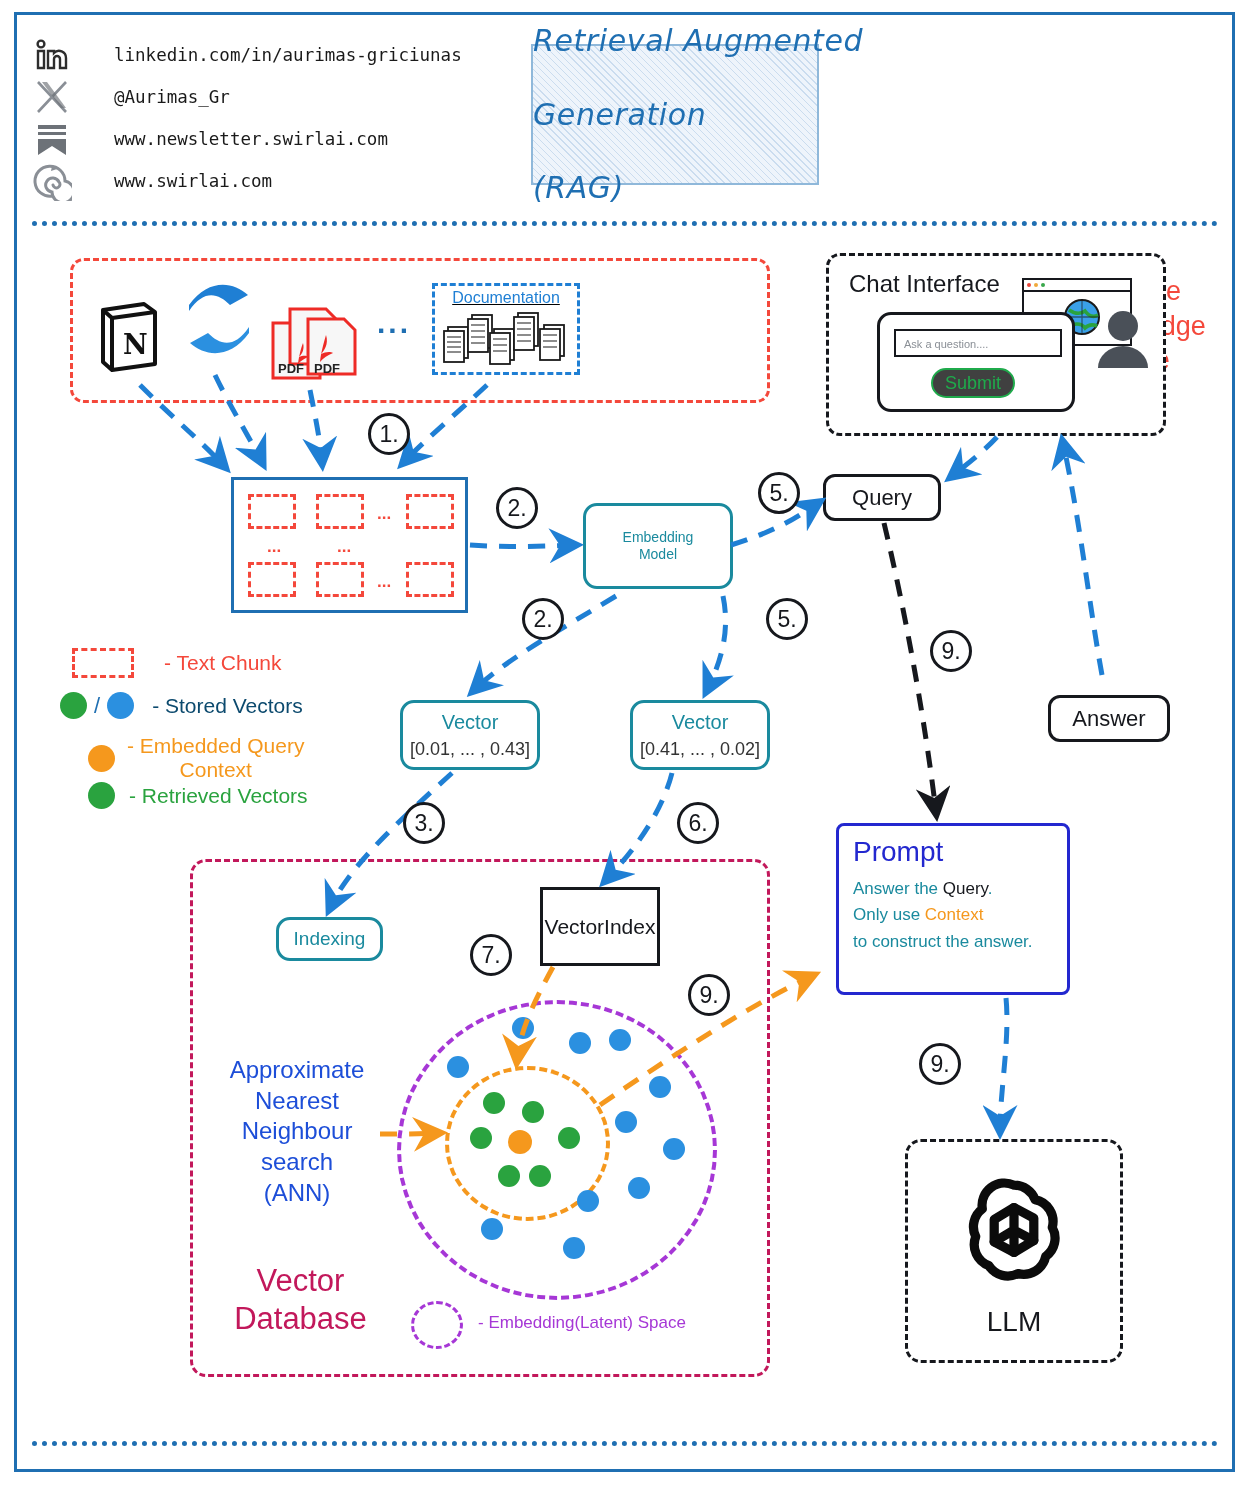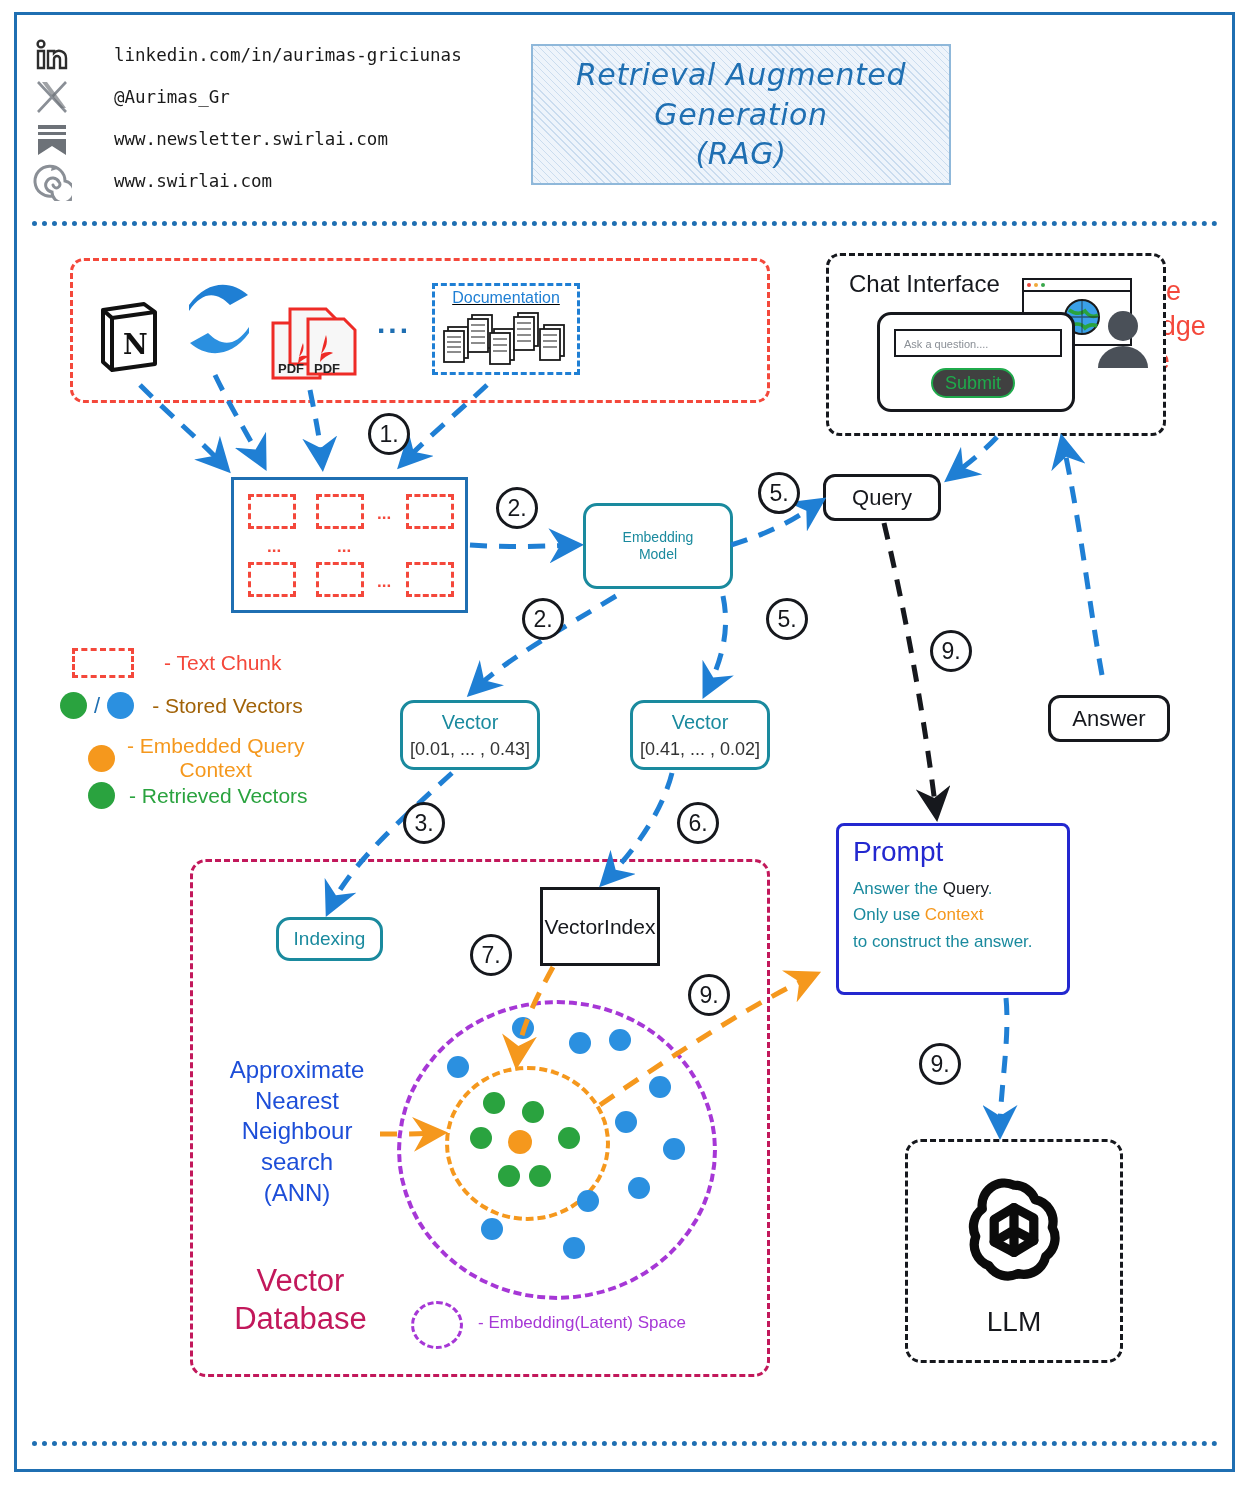--- a/index.html
+++ b/index.html
@@ -29,27 +29,27 @@
   .social .txt {
     font-family: "DejaVu Sans Mono", monospace;
     font-size: 17.5px; color: #1a1a1a; margin-left: 40px; white-space: nowrap;
   }
   .s0 { left: 30px; top: 33px; }
   .s1 { left: 30px; top: 75px; }
   .s2 { left: 30px; top: 117px; }
   .s3 { left: 30px; top: 159px; }
 
   .titlebox {
-    position: absolute; left: 531px; top: 44px; width: 420px; height: 141px;
+    position: absolute; left: 531px; top: 44px; width: 288px; height: 141px;
     border: 2px solid #8fb8da;
     background-color: #eef4fb;
     background-image:
       repeating-linear-gradient(45deg, rgba(120,165,210,.30) 0 1px, transparent 1px 5px);
     display: flex; flex-direction: column;
-    align-items: center; justify-content: center;
+    align-items: flex-start; justify-content: center; gap: 34px;
   }
   .titlebox div {
     color: #1f6fb2; font-size: 30px; line-height: 1.32;
     font-family: "DejaVu Sans", sans-serif;
     font-style: italic; letter-spacing: .6px; white-space: nowrap;
   }
 
   
   .abs { position: absolute; }
   .kb-box {
@@ -465,21 +465,21 @@
 
   <div class="legend">
     <div class="lg-row" style="left:12px; top:0;">
       <span class="lg-chunk"></span>
       <span class="lg-txt" style="color:#f4483b; margin-left:30px;">- Text Chunk</span>
     </div>
     <div class="lg-row" style="left:0; top:44px;">
       <span class="lg-dot" style="background:#2aa33f;"></span>
       <span style="color:#1f6fb2; font-size:22px; margin:0 7px;">/</span>
       <span class="lg-dot" style="background:#2b90e0;"></span>
-      <span class="lg-txt" style="color:#a16207; margin-left:18px;">- Stored Vectors</span>
+      <span class="lg-txt" style="color:#0c4a6e; margin-left:18px;">- Stored Vectors</span>
     </div>
     <div class="lg-row" style="left:28px; top:86px;">
       <span class="lg-dot" style="background:#f5981d;"></span>
       <span style="margin-left:12px; display:flex; flex-direction:column; color:#f5981d;">
         <span class="lg-txt">- Embedded Query</span>
         <span class="lg-txt" style="text-align:center;">Context</span>
       </span>
     </div>
     <div class="lg-row" style="left:28px; top:134px;">
       <span class="lg-dot" style="background:#2aa33f;"></span>

